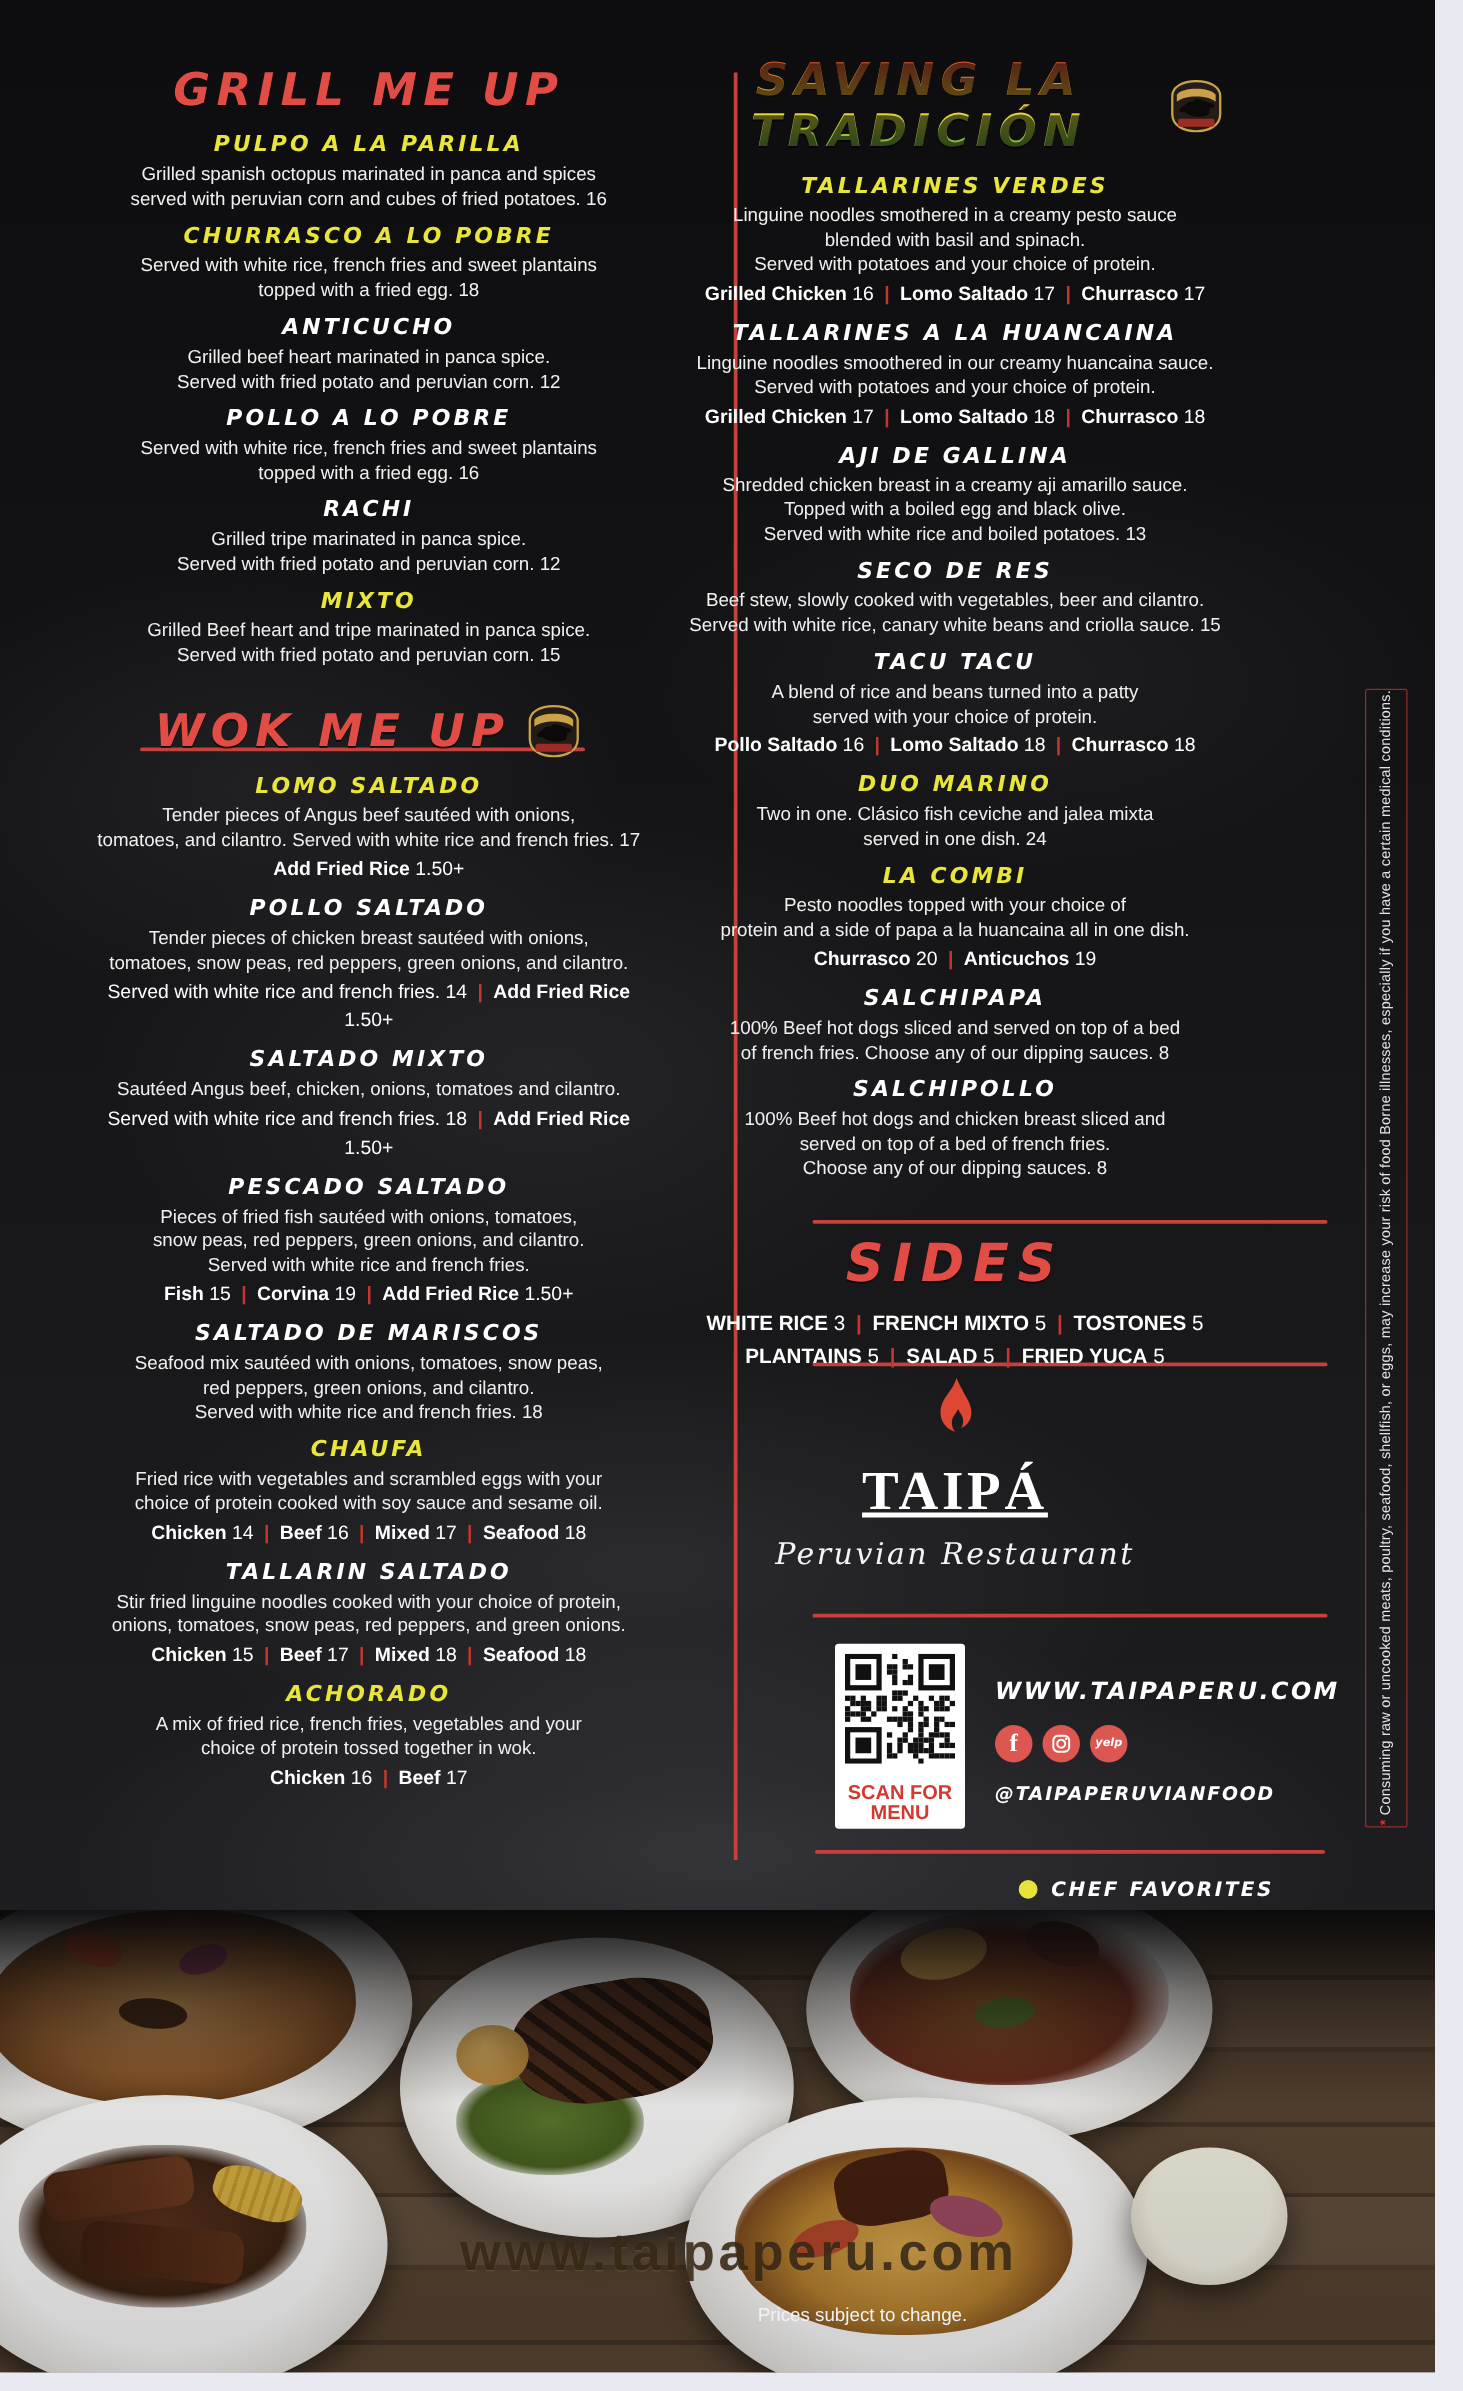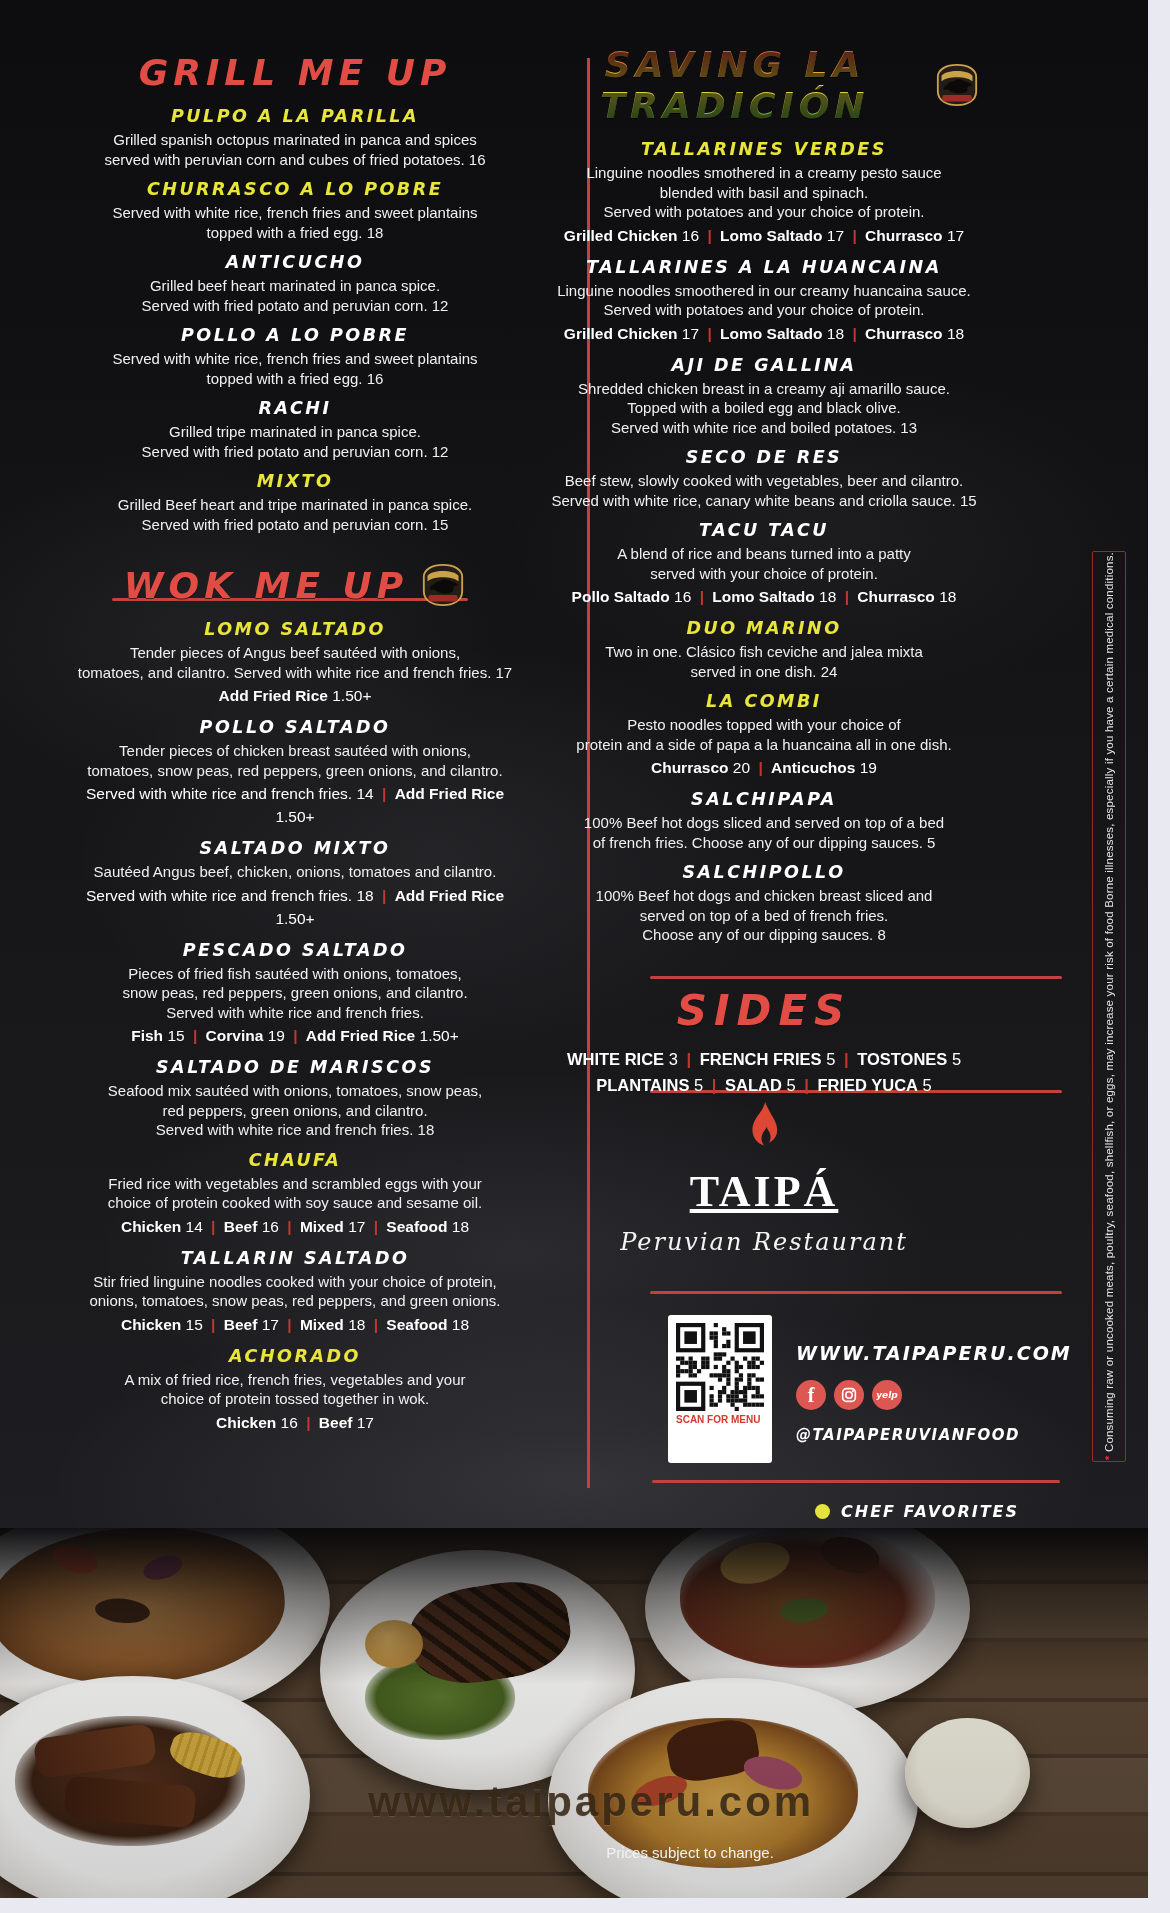--- a/index.html
+++ b/index.html
@@ -44,21 +44,21 @@
   #hr-logo-bottom{left:650px;top:1291px;width:412px;}
   #hr-footer{left:652px;top:1480px;width:408px;}
   .vdivider{position:absolute;left:587px;top:58px;width:3px;height:1430px;background:#c4423c;}
   
   .logo-block{position:absolute;left:548px;top:1102px;width:432px;text-align:center;color:#fff;}
   .brand-name{font-family:"Liberation Serif",serif;font-weight:700;font-size:44px;letter-spacing:3px;line-height:64px;margin-top:-4px;text-decoration:underline;}
   .brand-tagline{font-family:"DejaVu Serif",serif;font-style:italic;font-size:24px;letter-spacing:2px;margin-top:4px;color:#f4f4f4;}
   
   .qr-card{position:absolute;left:668px;top:1315px;width:104px;height:148px;background:#ffffff;border-radius:3px;
     display:flex;flex-direction:column;align-items:center;padding-top:8px;box-sizing:border-box;}
-  .qr-label{margin-top:1px;color:#d3392f;font-weight:700;font-size:10px;line-height:16px;text-align:left;width:88px;}
+  .qr-label{margin-top:16px;color:#d3392f;font-weight:700;font-size:16px;line-height:16px;text-align:center;width:88px;}
   .web-block{position:absolute;left:796px;top:1342px;width:300px;color:#fff;text-align:left;}
   .website{font-family:"DejaVu Sans",sans-serif;font-style:italic;font-weight:700;font-size:19px;letter-spacing:2px;}
   .social-row{display:flex;gap:8px;margin-top:16px;}
   .sicon{width:30px;height:30px;border-radius:50%;background:#dd5752;display:flex;align-items:center;justify-content:center;color:#fff;}
   .sicon.fb{font-family:"Liberation Serif",serif;font-weight:700;font-size:20px;}
   .sicon.yelp{font-family:"DejaVu Sans",sans-serif;font-style:italic;font-weight:700;font-size:9px;}
   .handle{margin-top:16px;font-family:"DejaVu Sans",sans-serif;font-style:italic;font-weight:700;font-size:15px;letter-spacing:1.5px;}
   
   .chef-note{position:absolute;left:815px;top:1502px;display:flex;align-items:center;gap:11px;}
   .chef-dot{width:15px;height:15px;border-radius:50%;background:#e6e33c;}
@@ -247,36 +247,36 @@
           </div>
           <div class="item">
             <h3 class="iname yellow">LA COMBI</h3>
             <p class="dline">Pesto noodles topped with your choice of</p>
             <p class="dline">protein and a side of papa a la huancaina all in one dish.</p>
             <p class="pline"><span class="pb">Churrasco</span><span class="pv"> 20</span><span class="pipe"> | </span><span class="pb">Anticuchos</span><span class="pv"> 19</span></p>
           </div>
           <div class="item">
             <h3 class="iname white">SALCHIPAPA</h3>
             <p class="dline">100% Beef hot dogs sliced and served on top of a bed</p>
-            <p class="dline">of french fries. Choose any of our dipping sauces.  5</p>
+            <p class="dline">of french fries. Choose any of our dipping sauces.  8</p>
           </div>
           <div class="item">
             <h3 class="iname white">SALCHIPOLLO</h3>
             <p class="dline">100% Beef hot dogs and chicken breast sliced and</p>
             <p class="dline">served on top of a bed of french fries.</p>
             <p class="dline">Choose any of our dipping sauces. 8</p>
           </div>
         </div>
       </div>
     <div class="sides-wrap">
         <div class="section">
           <h2 class="sec-title red-large">
             <span class="t">SIDES</span>
           </h2>
-          <p class="pline"><span class="pb">WHITE RICE</span><span class="pv"> 3</span><span class="pipe"> | </span><span class="pb">FRENCH FRIES</span><span class="pv"> 5</span><span class="pipe"> | </span><span class="pb">TOSTONES</span><span class="pv"> 5</span></p>
+          <p class="pline"><span class="pb">WHITE RICE</span><span class="pv"> 3</span><span class="pipe"> | </span><span class="pb">FRENCH MIXTO</span><span class="pv"> 5</span><span class="pipe"> | </span><span class="pb">TOSTONES</span><span class="pv"> 5</span></p>
           <p class="pline"><span class="pb">PLANTAINS</span><span class="pv"> 5</span><span class="pipe"> | </span><span class="pb">SALAD</span><span class="pv"> 5</span><span class="pipe"> | </span><span class="pb">FRIED YUCA</span><span class="pv"> 5</span></p>
         </div>
       </div>
 
     <div class="logo-block">
       <span>
         <svg viewBox="0 0 36 52" width="40" height="58" aria-hidden="true">
           <path fill="#dd4734" d="M19 0c-1.5 7-6.5 11-9.5 17-2.8 5.6-2.6 12 .8 16.6 1.9 2.6 4.6 4.5 7.7 5.4-2.4-3.1-3-7.3-1.2-10.8 1-2 2.7-3.6 3.5-5.7.9 2.5 2.9 4.3 3.4 7 .5 2.4 0 4.9-1.2 7 3.3-1.5 5.9-4.4 6.9-7.9 1.7-6.1-1.5-11.9-4.6-16.9C22.8 7.6 20.5 4 19 0z"></path>
         </svg>
       </span>

